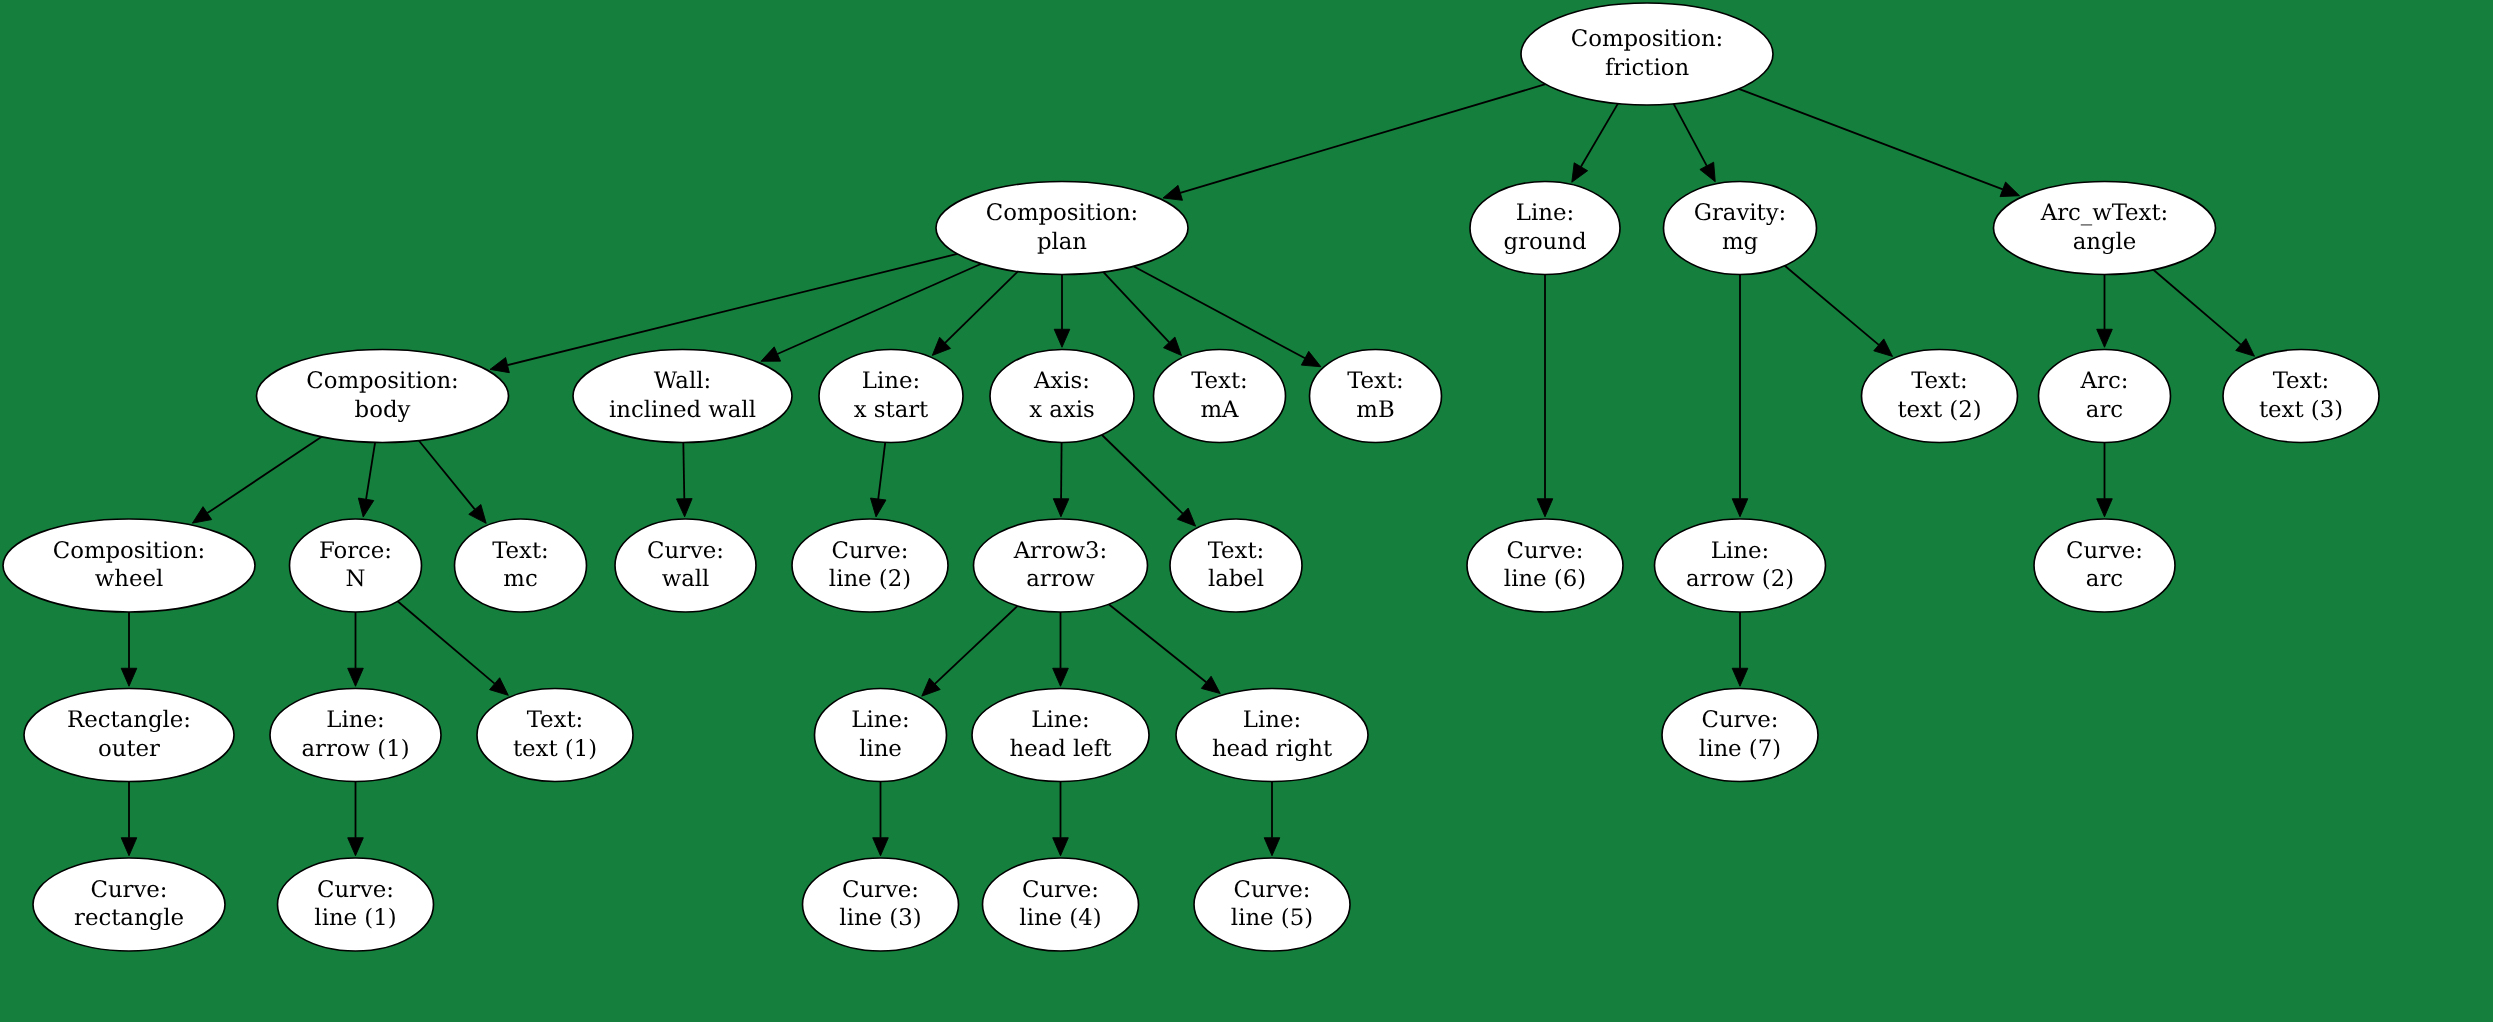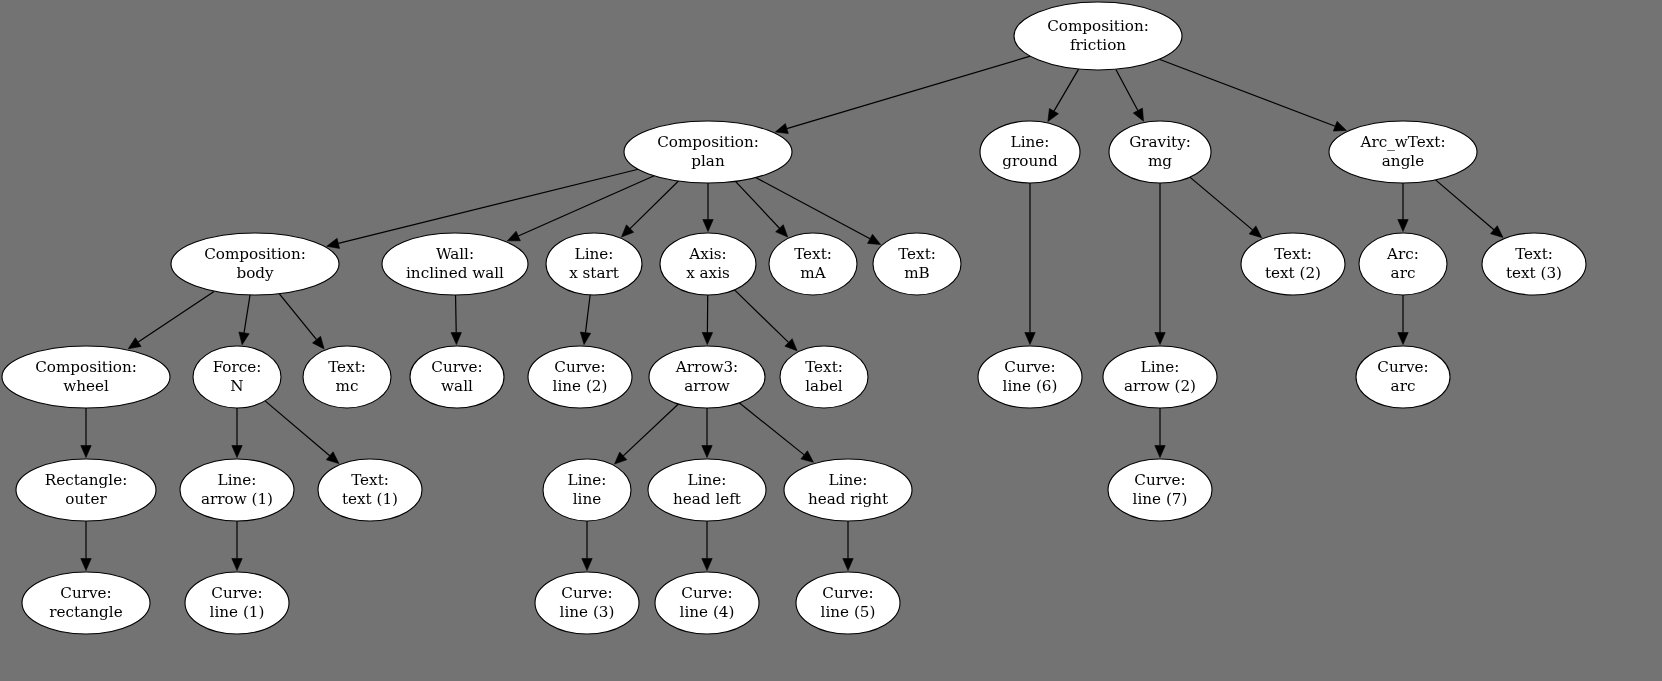--- a/index.html
+++ b/index.html
@@ -4,21 +4,21 @@
 <style>
   html, body {
     margin: 0;
     padding: 0;
     background: #ffffff;
   }
   #graph-root {
     position: relative;
     width: 1662px;
     height: 681px;
-    background: #737373;
+    background: #15803d;
     overflow: hidden;
     font-family: "DejaVu Serif", "Liberation Serif", serif;
   }
   svg#graph-svg {
     position: absolute;
     left: 0;
     top: 0;
     width: 1662px;
     height: 681px;
     display: block;

